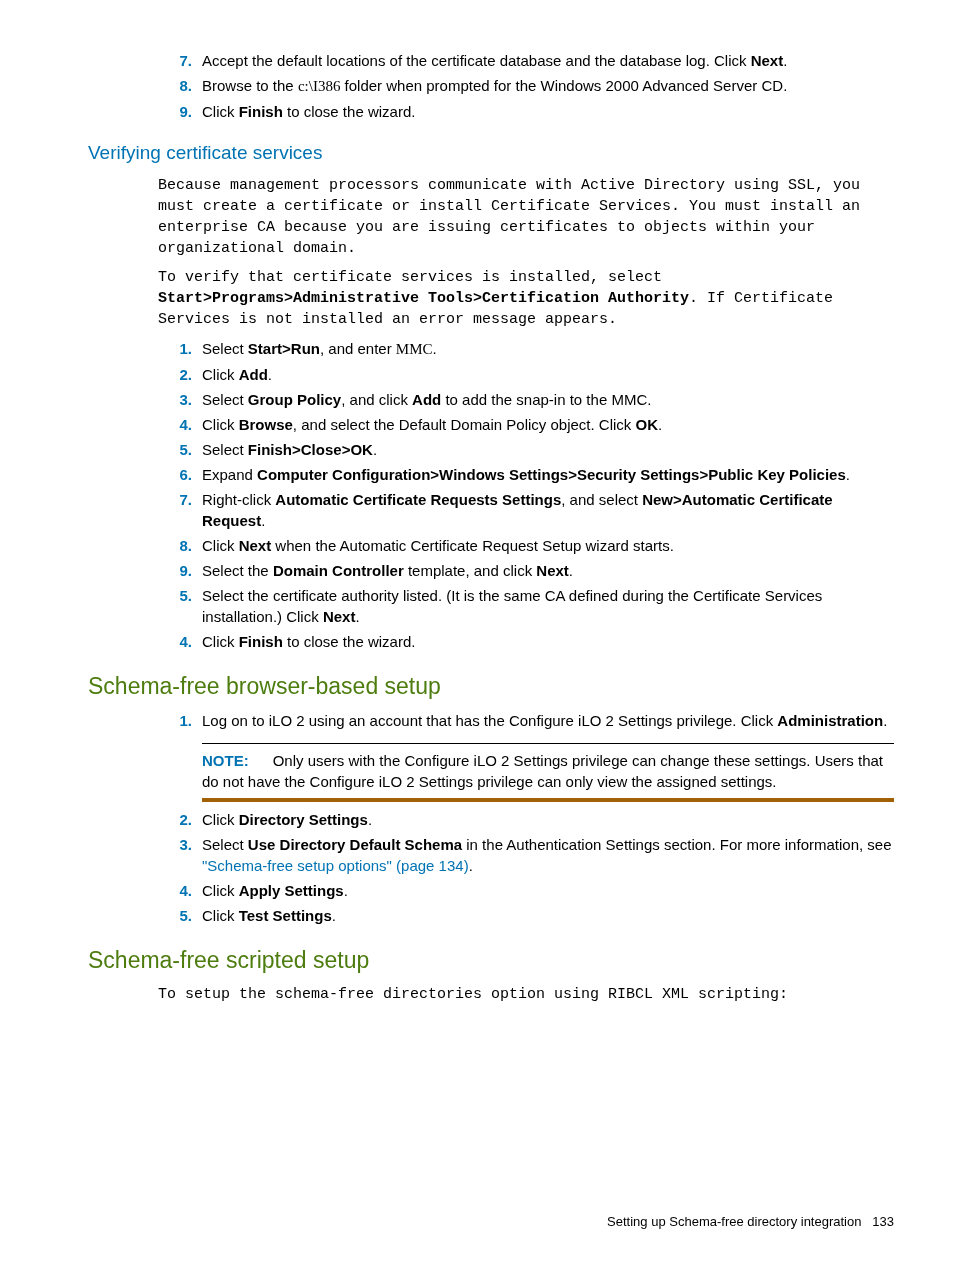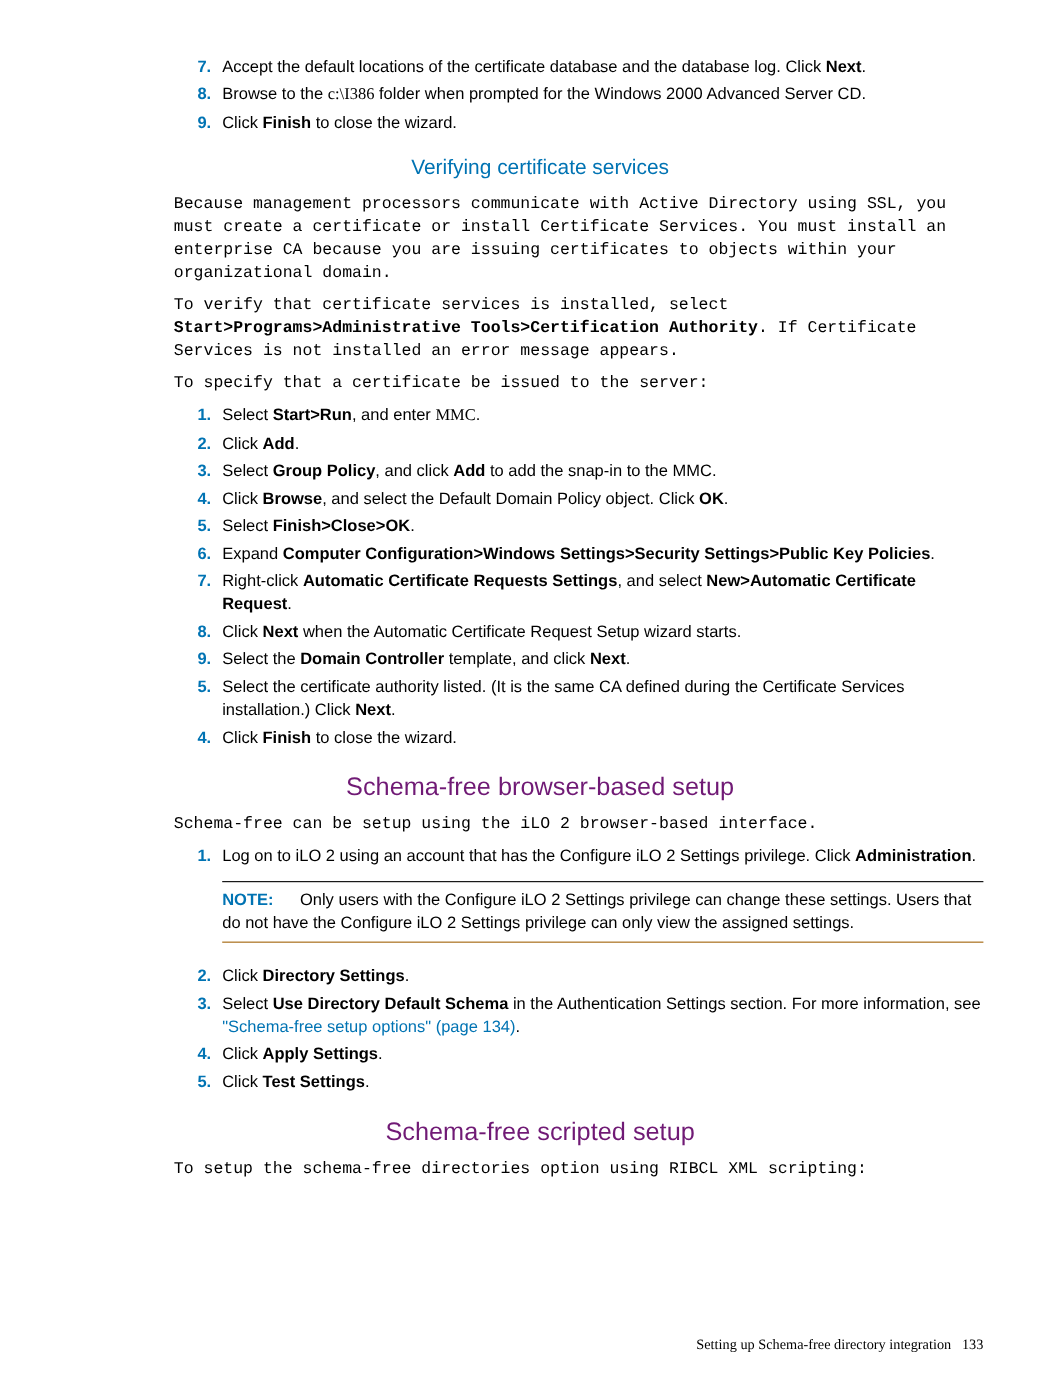--- a/index.html
+++ b/index.html
@@ -12,21 +12,21 @@
     width: 954px;
     background: #fff;
   }
   .page {
     padding: 50px 60px 40px 88px;
     box-sizing: border-box;
     width: 954px;
     position: relative;
     min-height: 1271px;
   }
-  .indent1 { margin-left: 0px; text-align: center; }
+  .indent1 { margin-left: 0px; }
   .ol-outer {
     list-style: none;
     padding: 0;
     margin: 0 0 0 70px;
   }
   .ol-outer li {
     display: flex;
     margin-bottom: 4px;
   }
   .ol-outer li .num {
@@ -40,50 +40,49 @@
   h3 {
     font-family: Arial, Helvetica, sans-serif;
     font-weight: normal;
     color: #0073b3;
     font-size: 19px;
     margin: 18px 0 8px 0;
   }
   h2 {
     font-family: Arial, Helvetica, sans-serif;
     font-weight: normal;
-    color: #701a75;
+    color: #4d7c0f;
     font-size: 23px;
     margin: 18px 0 8px 0;
   }
   p.body {
     margin: 8px 0 8px 70px;
     font-family: Liberation Mono, monospace;
   }
   .mono { font-family: Liberation Serif, serif; }
   .note-box {
-    margin: 8px 0 20px 44px;
+    margin: 8px 0 7px 44px;
     border-top: 1px solid #000;
-    border-bottom: 1px solid #a16207;
+    border-bottom: 4px solid #a16207;
     padding: 6px 0;
   }
   .note-label {
     font-weight: bold;
     color: #0073b3;
     padding-right: 24px;
   }
   a.xref {
     color: #0073b3;
     text-decoration: none;
   }
   .footer {
     position: absolute;
     bottom: 40px;
     right: 60px;
     font-size: 13px;
-    font-family: Liberation Serif, serif;
   }
   b { font-weight: bold; }
 </style>
 </head>
 <body>
 
 <div class="page">
 
   <ol class="ol-outer" id="topList">
       <li>
@@ -97,21 +96,20 @@
       <li>
         <span class="num">9.</span>
         <span class="txt">Click <b>Finish</b> to close the wizard.</span>
       </li>
     </ol>
 
   <h3 class="indent1">Verifying certificate services</h3>
   <p class="body">Because management processors communicate with Active Directory using SSL, you must create a certificate or install Certificate Services. You must install an enterprise CA because you are issuing certificates to objects within your organizational domain.</p>
   <p class="body">To verify that certificate services is installed, select <b>Start&gt;Programs&gt;Administrative Tools&gt;Certification Authority</b>. If Certificate Services is not installed an error message appears.</p>
 
-  <p class="body">To specify that a certificate be issued to the server:</p>
   <ol class="ol-outer" id="configList">
       <li>
         <span class="num">1.</span>
         <span class="txt">Select <b>Start&gt;Run</b>, and enter <span class="mono">MMC</span>.</span>
       </li>
       <li>
         <span class="num">2.</span>
         <span class="txt">Click <b>Add</b>.</span>
       </li>
       <li>
@@ -146,21 +144,20 @@
         <span class="num">5.</span>
         <span class="txt">Select the certificate authority listed. (It is the same CA defined during the Certificate Services installation.) Click <b>Next</b>.</span>
       </li>
       <li>
         <span class="num">4.</span>
         <span class="txt">Click <b>Finish</b> to close the wizard.</span>
       </li>
     </ol>
 
   <h2 class="indent1">Schema-free browser-based setup</h2>
-  <p class="body">Schema-free can be setup using the iLO 2 browser-based interface.</p>
   <ol class="ol-outer" id="bsList1">
       <li>
         <span class="num">1.</span>
         <span class="txt">Log on to iLO 2 using an account that has the Configure iLO 2 Settings privilege. Click <b>Administration</b>.</span>
       </li>
     </ol>
 
   <div class="ol-outer">
     <div style="display:flex">
         <div class="num"></div>

